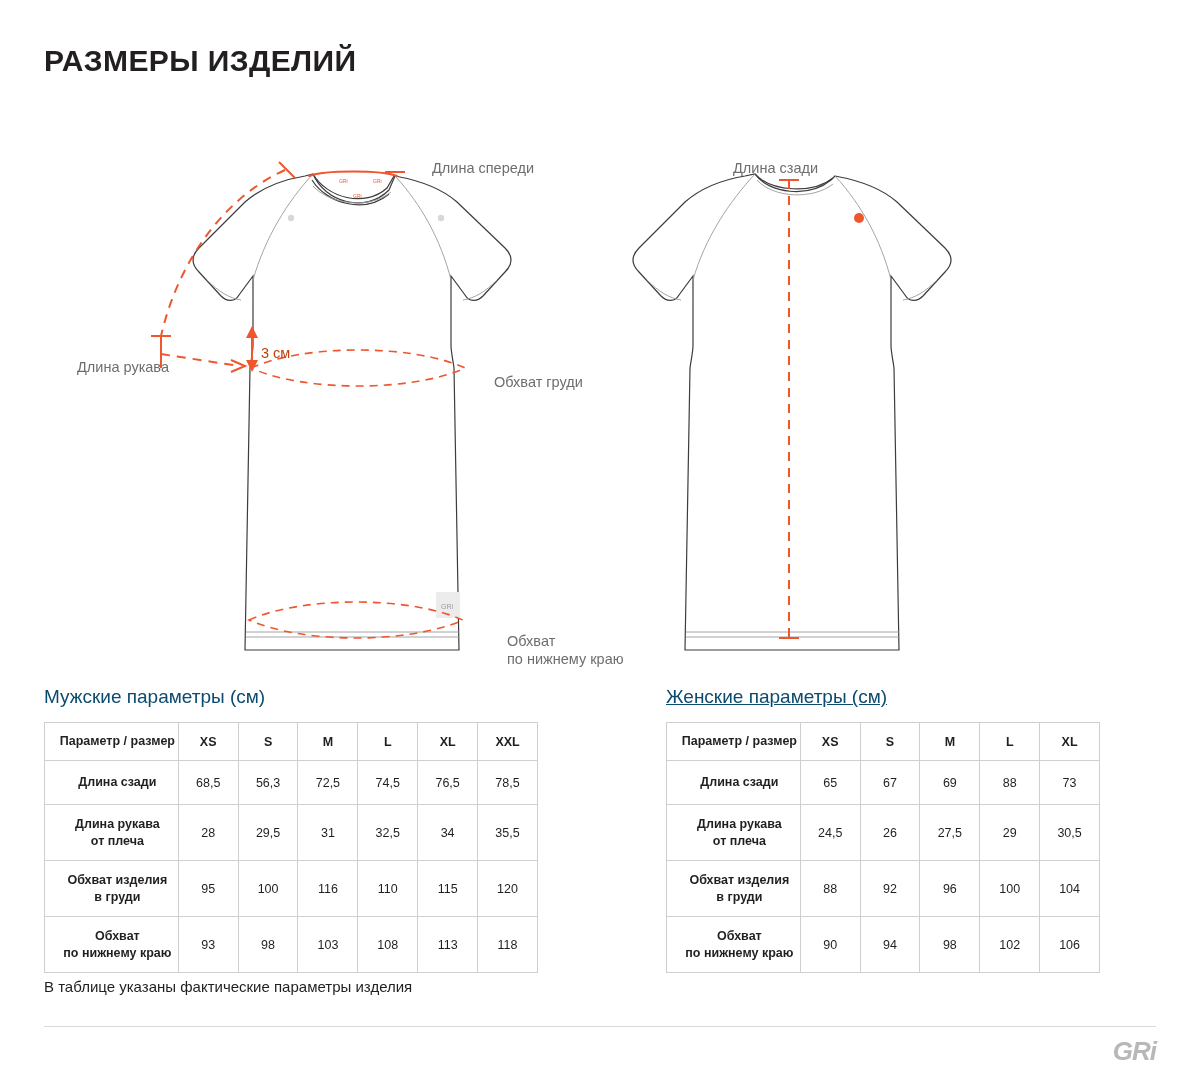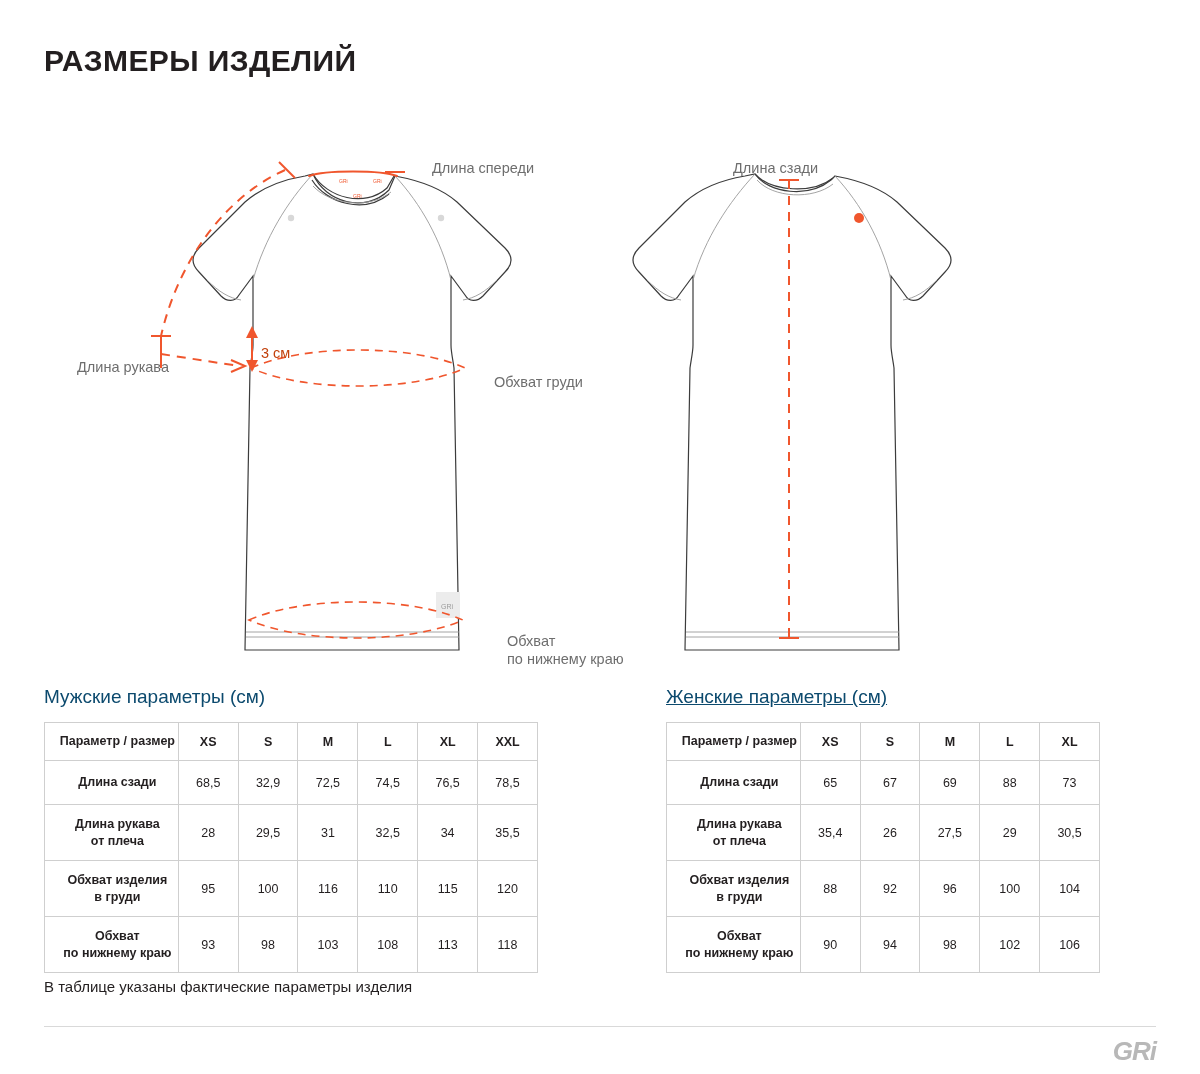--- a/index.html
+++ b/index.html
@@ -245,21 +245,21 @@
         <th style="width:60px;">M</th>
         <th style="width:60px;">L</th>
         <th style="width:60px;">XL</th>
         <th style="width:60px;">XXL</th>
       </tr>
     </thead>
     <tbody>
       <tr>
         <td class="param">Длина сзади</td>
         <td>68,5</td>
-        <td>32,9</td>
+        <td>56,3</td>
         <td>72,5</td>
         <td>74,5</td>
         <td>76,5</td>
         <td>78,5</td>
       </tr>
       <tr class="two">
         <td class="param">Длина рукава
 от плеча</td>
         <td>28</td>
         <td>29,5</td>
@@ -308,21 +308,21 @@
         <td class="param">Длина сзади</td>
         <td>65</td>
         <td>67</td>
         <td>69</td>
         <td>88</td>
         <td>73</td>
       </tr>
       <tr class="two">
         <td class="param">Длина рукава
 от плеча</td>
-        <td>35,4</td>
+        <td>24,5</td>
         <td>26</td>
         <td>27,5</td>
         <td>29</td>
         <td>30,5</td>
       </tr>
       <tr class="two">
         <td class="param">Обхват изделия
 в груди</td>
         <td>88</td>
         <td>92</td>

